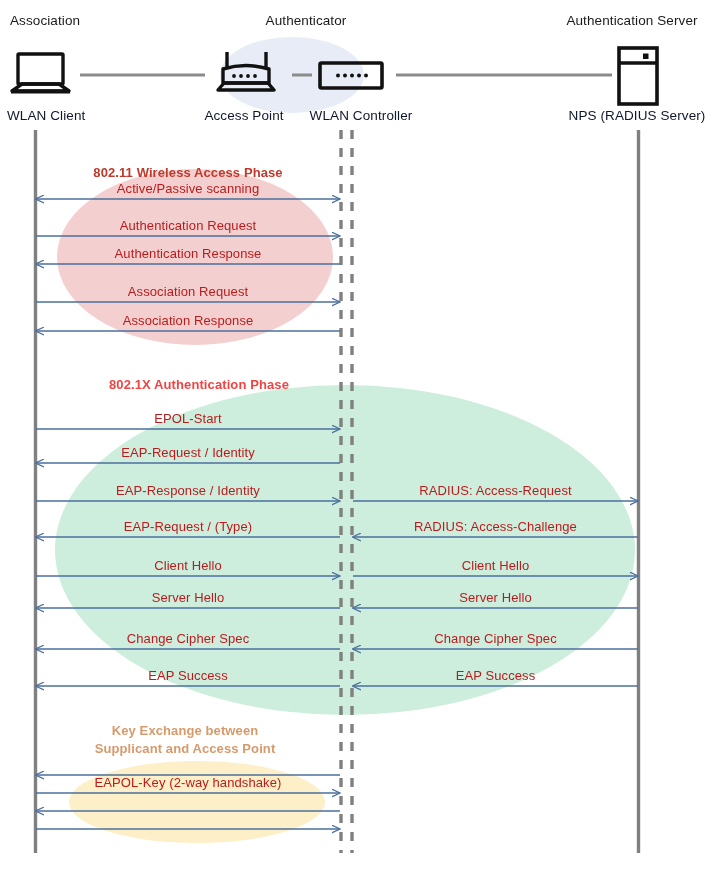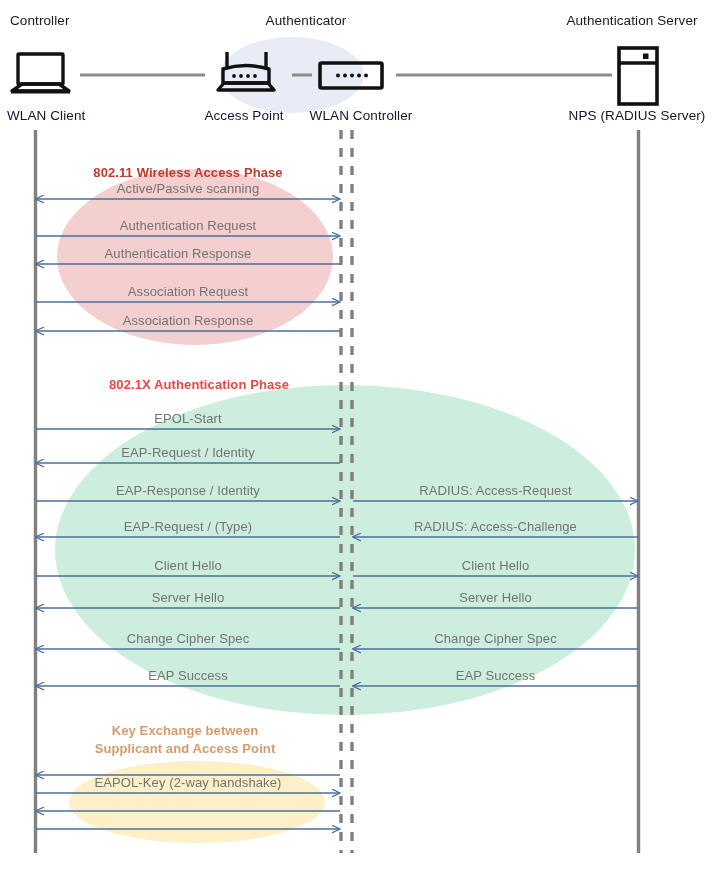--- a/index.html
+++ b/index.html
@@ -36,21 +36,21 @@
   .hdr-top {
     font-size: 13.5px;
     color: #1a1a1a;
   }
   .hdr-bot {
     font-size: 13.5px;
     color: #0f172a;
   }
   .msg {
     font-size: 13px;
-    color: #737373;
+    color: #b91c1c;
   }
   .phase-title {
     font-size: 13px;
     font-weight: 600;
     text-align: center;
     line-height: 18px;
   }
   .phase-red { color: #c0392b; }
   .phase-green { color: #ef4444; }
   .phase-orange { color: #d79a6a; }
@@ -143,40 +143,40 @@
     <g id="arrows-right">
         <line x1="353" x2="638" y1="501" y2="501" stroke="#4a6f9c" stroke-width="1.6" marker-end="url(#arrR)"></line>
         <line x1="353" x2="638" y1="537" y2="537" stroke="#4a6f9c" stroke-width="1.6" marker-start="url(#arrL)"></line>
         <line x1="353" x2="638" y1="576" y2="576" stroke="#4a6f9c" stroke-width="1.6" marker-end="url(#arrR)"></line>
         <line x1="353" x2="638" y1="608" y2="608" stroke="#4a6f9c" stroke-width="1.6" marker-start="url(#arrL)"></line>
         <line x1="353" x2="638" y1="649" y2="649" stroke="#4a6f9c" stroke-width="1.6" marker-start="url(#arrL)"></line>
         <line x1="353" x2="638" y1="686" y2="686" stroke="#4a6f9c" stroke-width="1.6" marker-start="url(#arrL)"></line>
       </g>
   </svg>
 
-  <div class="lbl hdr-top" style="left:10px; top:13px;">Controller</div>
+  <div class="lbl hdr-top" style="left:10px; top:13px;">Association</div>
   <div class="lbl hdr-top ctr" style="left:306px; top:13px;">Authenticator</div>
   <div class="lbl hdr-top ctr" style="left:632px; top:13px;">Authentication Server</div>
 
   <div class="lbl hdr-bot" style="left:7px; top:108px;">WLAN Client</div>
   <div class="lbl hdr-bot ctr" style="left:244px; top:108px;">Access Point</div>
   <div class="lbl hdr-bot ctr" style="left:361px; top:108px;">WLAN Controller</div>
   <div class="lbl hdr-bot ctr" style="left:637px; top:108px;">NPS (RADIUS Server)</div>
 
   <div class="lbl phase-title phase-red ctr" style="left:188px; top:164px;">802.11 Wireless Access Phase</div>
 
   <div class="lbl phase-title phase-green ctr" style="left:199px; top:376px;">802.1X Authentication Phase</div>
 
   <div class="lbl phase-title phase-orange ctr" style="left:185px; top:722px;">Key Exchange between</div>
   <div class="lbl phase-title phase-orange ctr" style="left:185px; top:740px;">Supplicant and Access Point</div>
 
   <div id="msg-labels">
       <div class="lbl msg ctr" style="left: 188px; top: 181px;">Active/Passive scanning</div>
       <div class="lbl msg ctr" style="left: 188px; top: 218px;">Authentication Request</div>
-      <div class="lbl msg ctr" style="left: 178px; top: 246px;">Authentication Response</div>
+      <div class="lbl msg ctr" style="left: 188px; top: 246px;">Authentication Response</div>
       <div class="lbl msg ctr" style="left: 188px; top: 284px;">Association Request</div>
       <div class="lbl msg ctr" style="left: 188px; top: 313px;">Association Response</div>
       <div class="lbl msg ctr" style="left: 188px; top: 411px;">EPOL-Start</div>
       <div class="lbl msg ctr" style="left: 188px; top: 445px;">EAP-Request / Identity</div>
       <div class="lbl msg ctr" style="left: 188px; top: 483px;">EAP-Response / Identity</div>
       <div class="lbl msg ctr" style="left: 188px; top: 519px;">EAP-Request / (Type)</div>
       <div class="lbl msg ctr" style="left: 188px; top: 558px;">Client Hello</div>
       <div class="lbl msg ctr" style="left: 188px; top: 590px;">Server Hello</div>
       <div class="lbl msg ctr" style="left: 188px; top: 631px;">Change Cipher Spec</div>
       <div class="lbl msg ctr" style="left: 188px; top: 668px;">EAP Success</div>

